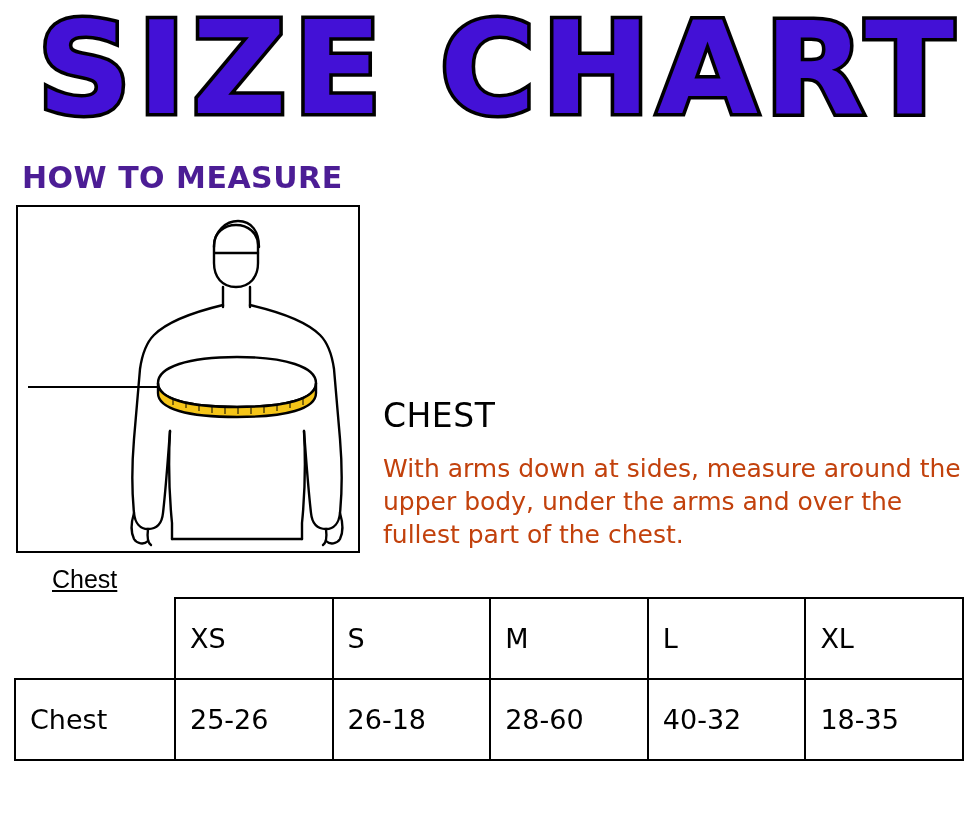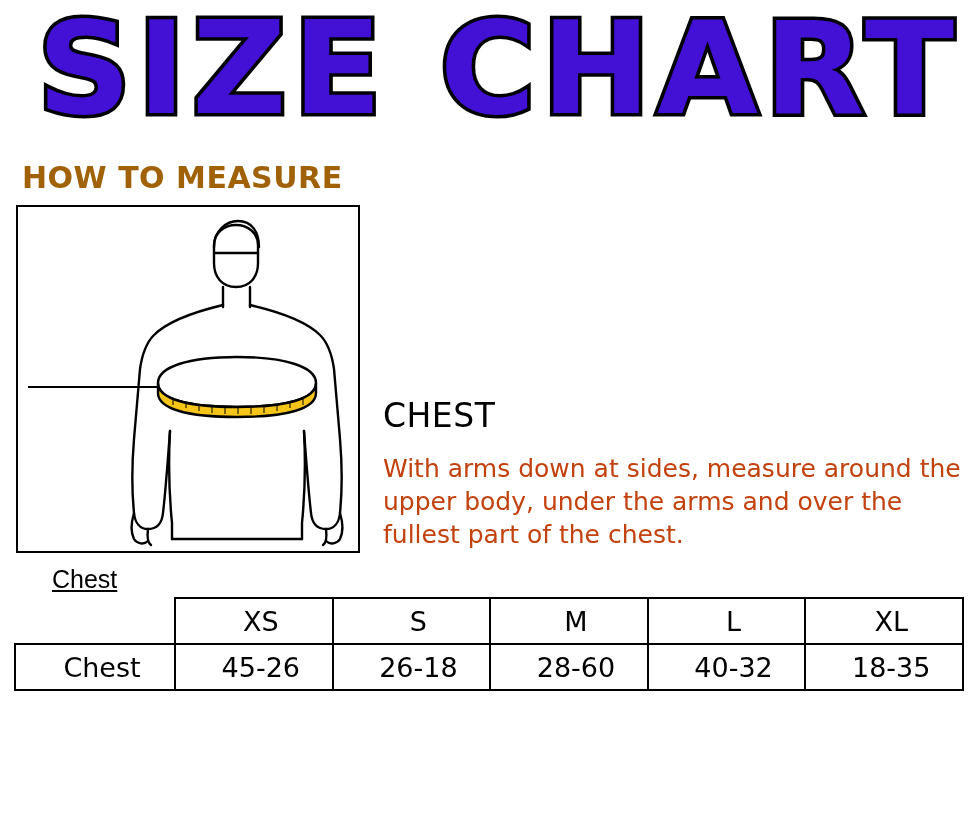--- a/index.html
+++ b/index.html
@@ -44,21 +44,21 @@
 
   
   .how-to {
     position: absolute;
     left: 22px;
     top: 160px;
     font-family: "DejaVu Sans", sans-serif;
     font-weight: bold;
     font-size: 30px;
     letter-spacing: 0.5px;
-    color: #a16207;
+    color: #4c1d95;
   }
 
   
   .figure-box {
     position: absolute;
     left: 16px;
     top: 205px;
     width: 344px;
     height: 348px;
     border: 2px solid #000000;
@@ -108,25 +108,24 @@
     top: 597px;
     width: 950px;
     border-collapse: collapse;
     table-layout: fixed;
     font-family: "DejaVu Sans", sans-serif;
     font-size: 27px;
     color: #000000;
   }
   .size-table td {
     border: 2px solid #000000;
-    height: 46px;
+    height: 81px;
     padding: 0 0 0 14px;
     vertical-align: middle;
     box-sizing: border-box;
-    text-align: center;
   }
   .size-table tr.header-row td.corner-cell {
     border: none;
   }
   .size-table col.label-col { width: 160px; }
 </style>
 </head>
 <body>
 
 <div class="title-wrap">
@@ -207,20 +206,20 @@
     <tr class="header-row">
       <td class="corner-cell"></td>
       <td>XS</td>
       <td>S</td>
       <td>M</td>
       <td>L</td>
       <td>XL</td>
     </tr>
     <tr>
       <td>Chest</td>
-      <td>45-26</td>
+      <td>25-26</td>
       <td>26-18</td>
       <td>28-60</td>
       <td>40-32</td>
       <td>18-35</td>
     </tr>
   </tbody>
 </table>
 
 </body></html>

